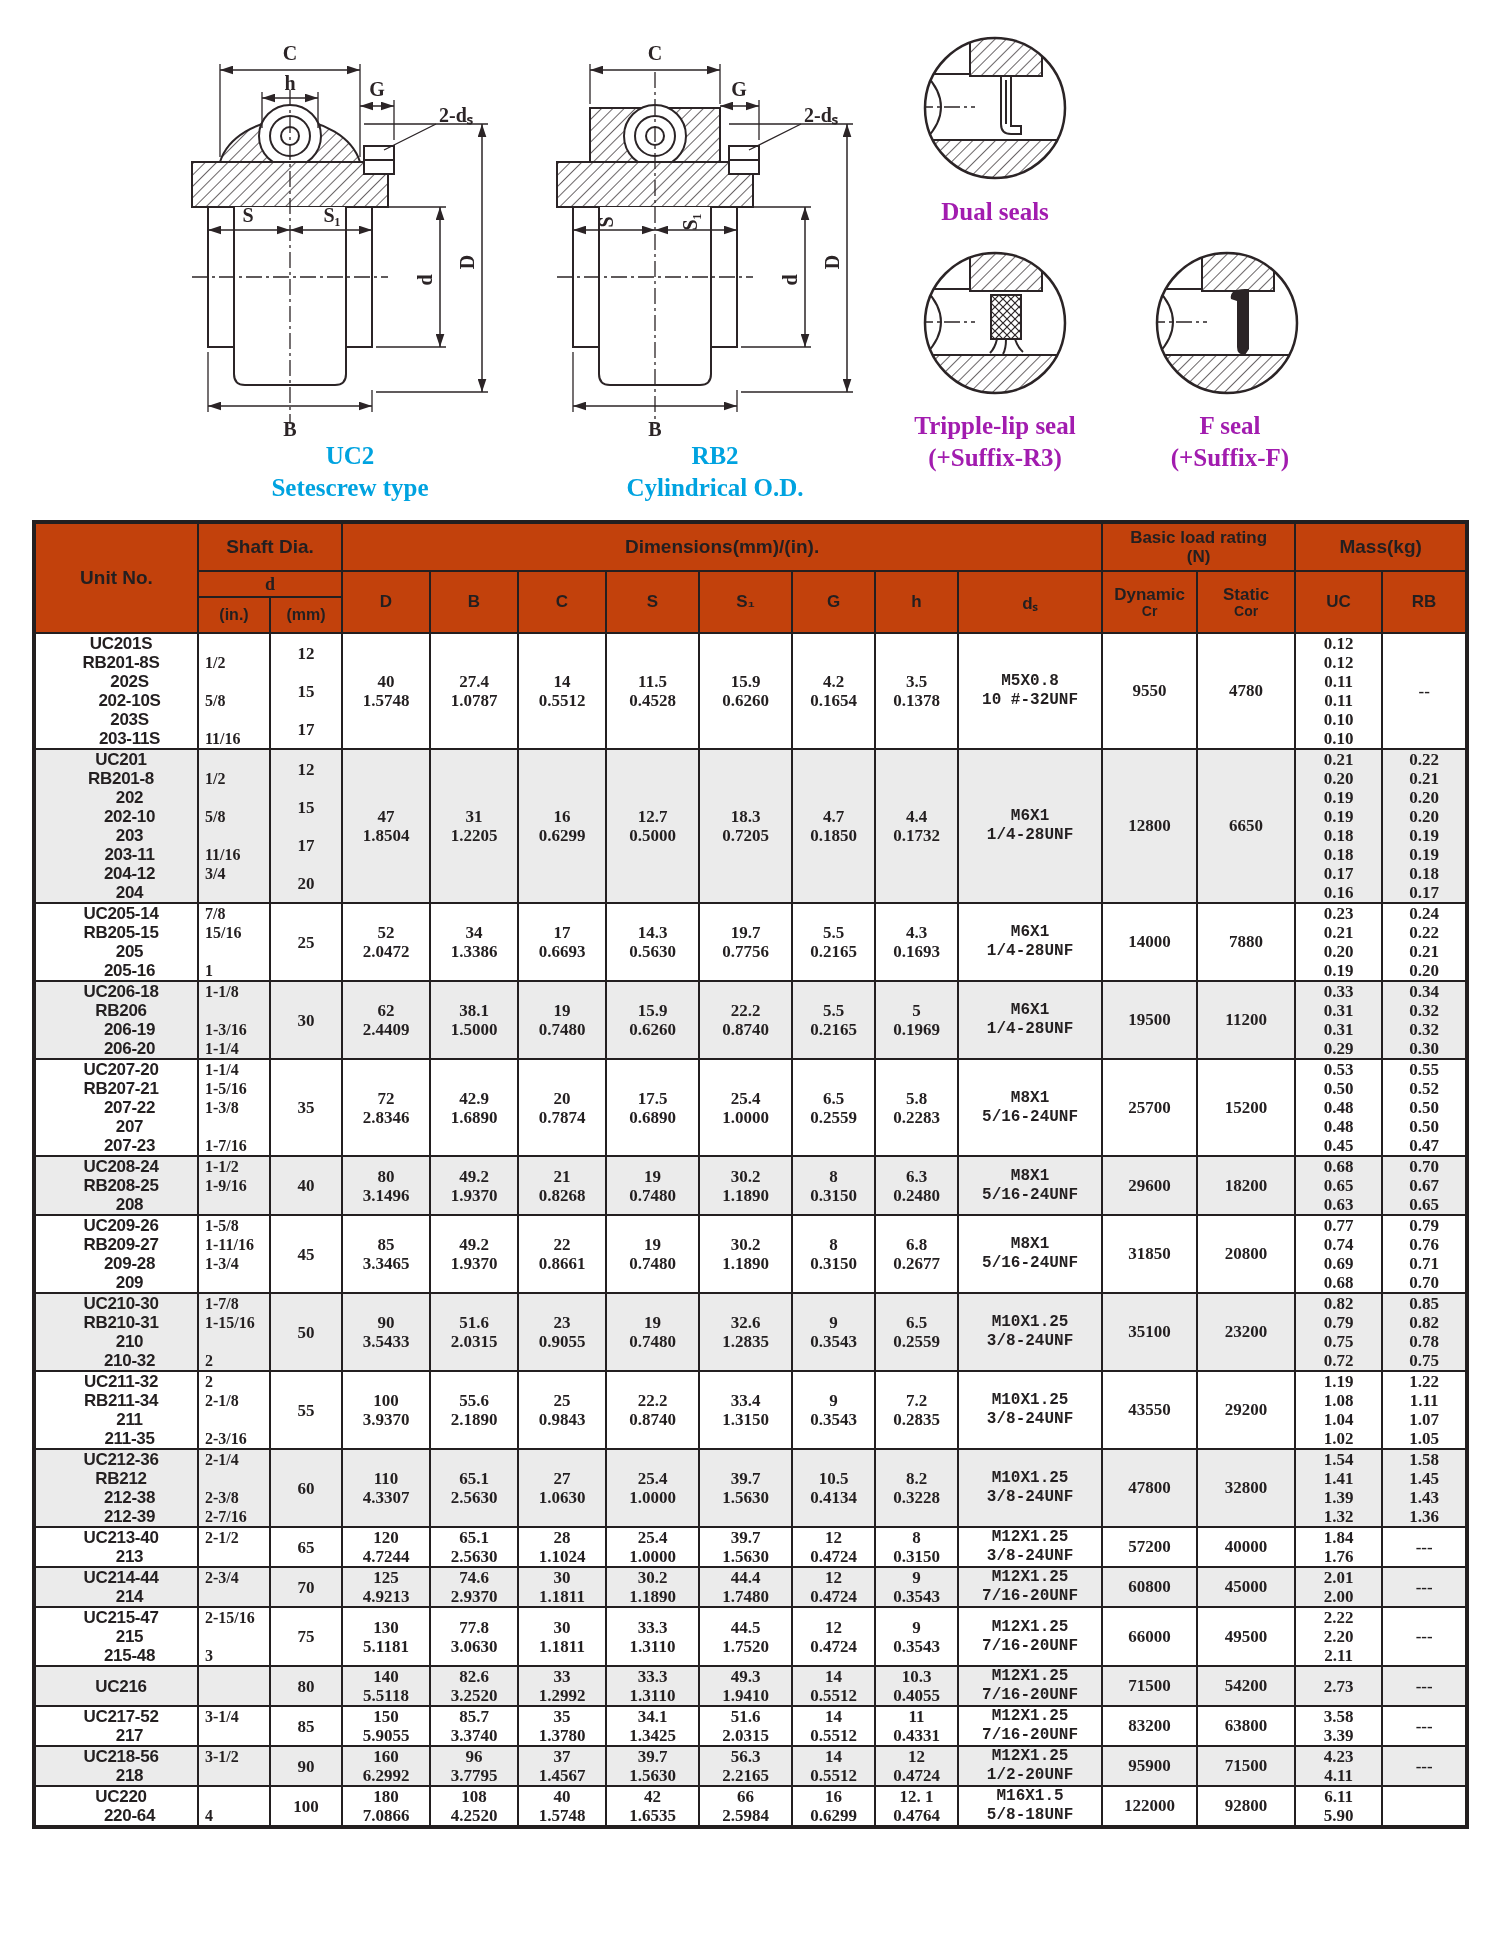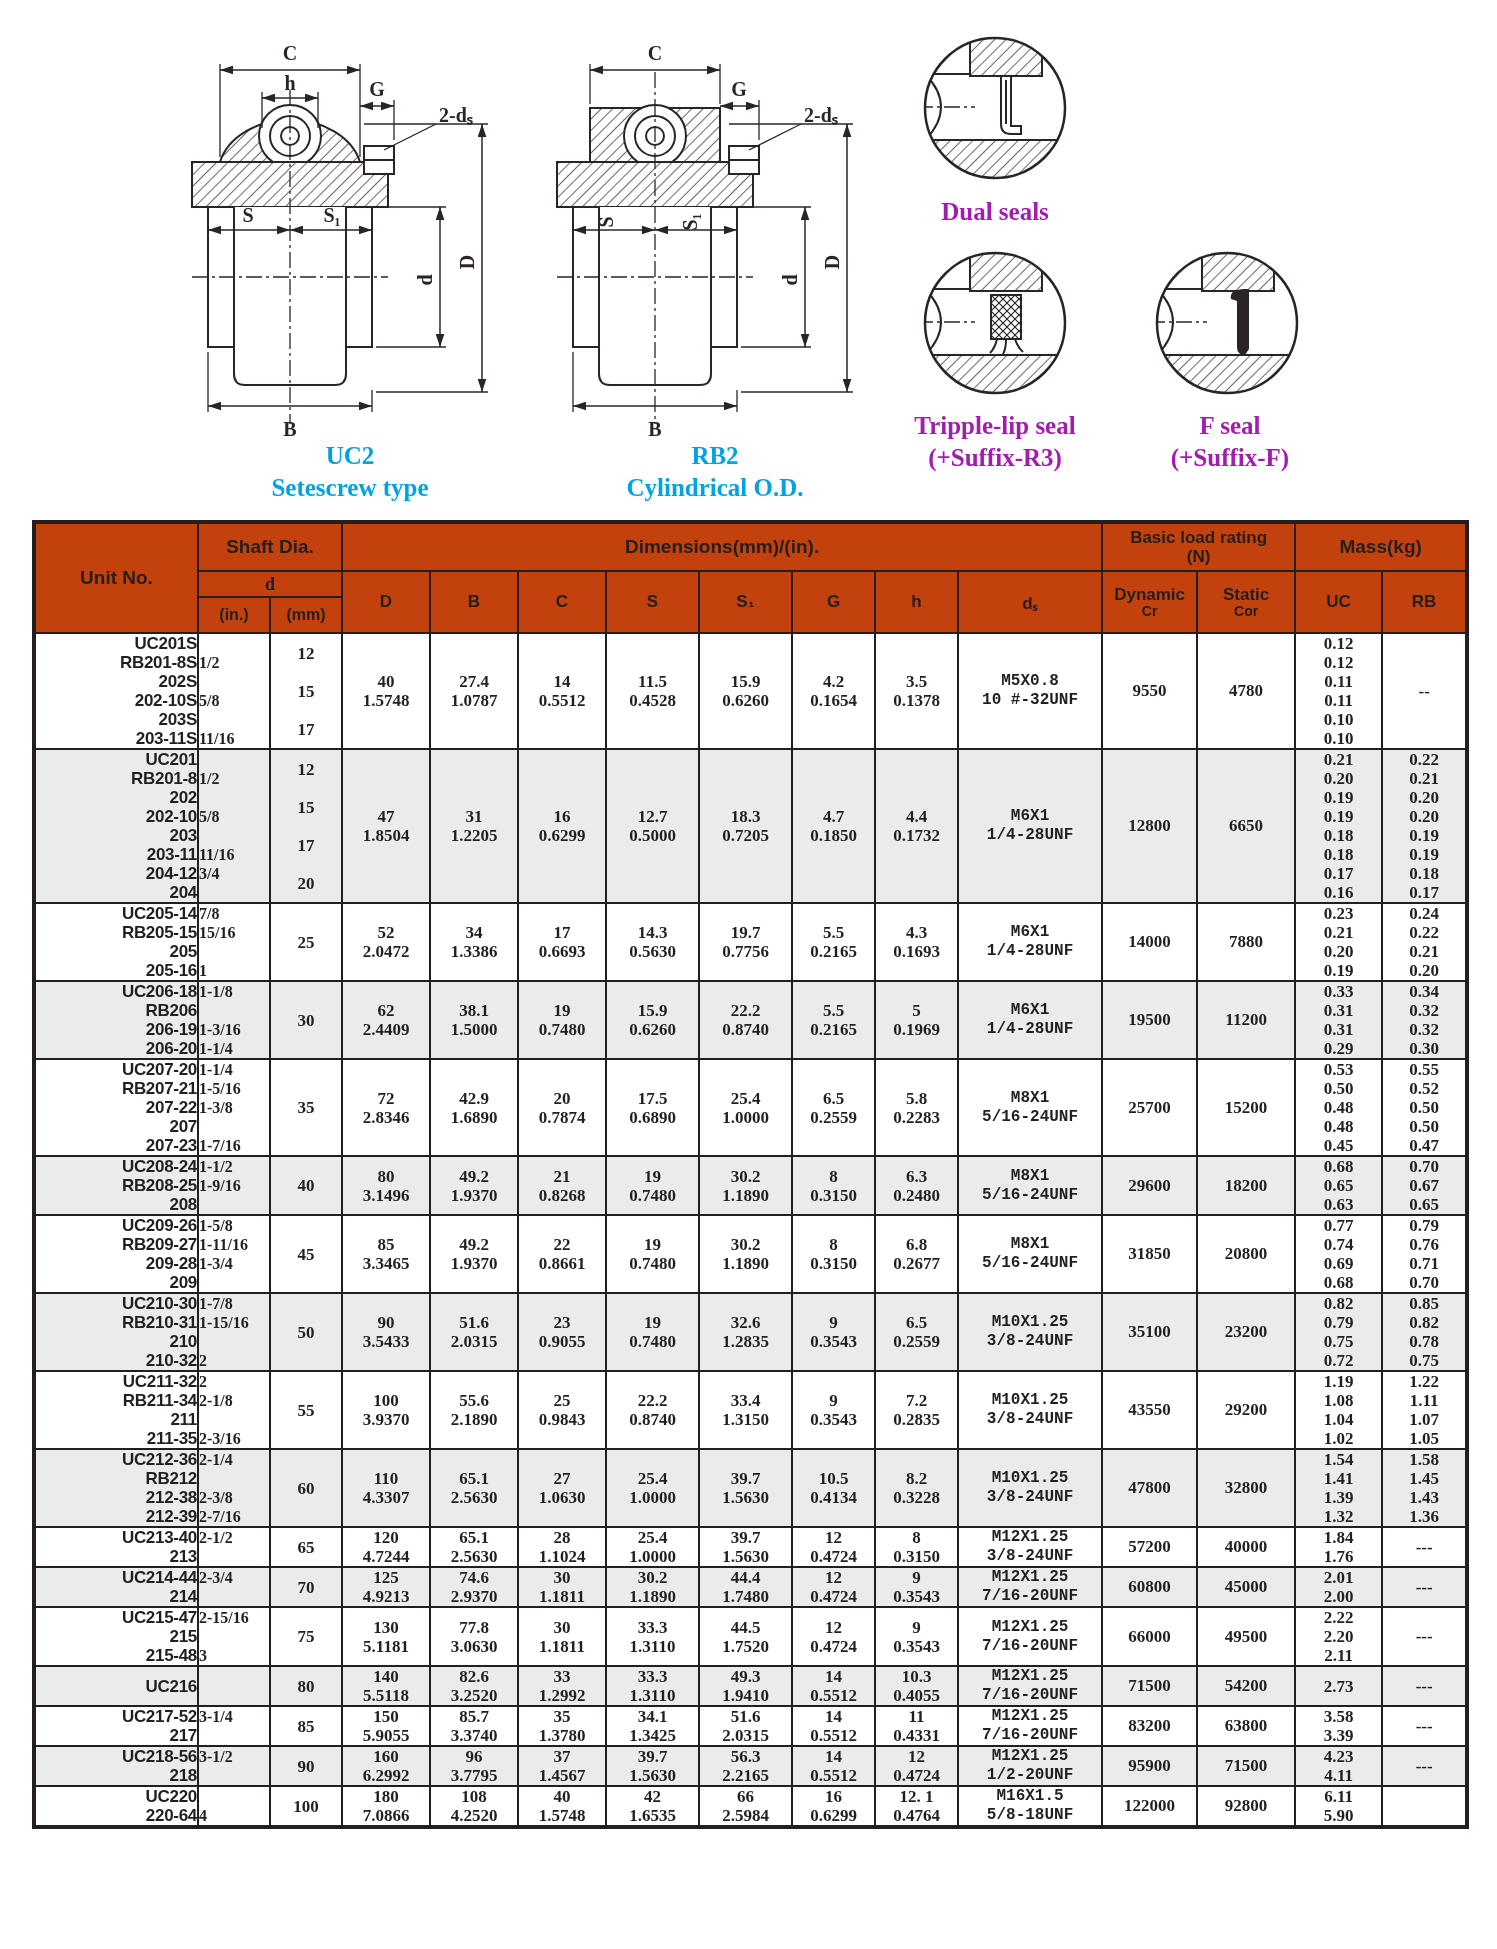--- a/index.html
+++ b/index.html
@@ -31,25 +31,25 @@
   tr.hC th{height:34px;font-size:16px;}
   .bl1{font-size:17px;line-height:19px;}
   .bl2{font-size:14px;line-height:15px;text-align:center;}
   tbody td{border-top-width:3px;vertical-align:middle;padding:4px 0;
            font-family:"Liberation Serif",serif;font-weight:700;font-size:17px;
            text-align:center;}
   tbody tr.shade td{background:#ebebeb;}
   tbody tr td{background:#ffffff;}
   tbody tr.shade td{background:#ebebeb;}
   td.c-unit{font-family:"Liberation Sans",sans-serif;font-weight:700;
-            font-size:17px;letter-spacing:-0.3px;text-align:right;}
+            font-size:17px;letter-spacing:-0.3px;text-align:center;}
   .uline{line-height:19px;padding-left:9px;white-space:nowrap;}
   .uline.ind{padding-left:26px;}
   td.c-in{text-align:left;}
-  .iline{line-height:19px;padding-left:0;font-size:16px;white-space:nowrap;}
+  .iline{line-height:19px;padding-left:6px;font-size:16px;white-space:nowrap;}
   td.c-mm{position:relative;}
   .mm-wrap{position:absolute;left:0;top:0;right:0;bottom:0;display:flex;
            flex-direction:column;justify-content:space-around;align-items:center;}
   .mline{line-height:19px;}
   .dl{line-height:19px;}
   td.c-ds .dl{font-size:16px;font-family:Liberation Mono, monospace;}
   .sl{line-height:19px;}
 </style>
 </head>
 <body>

